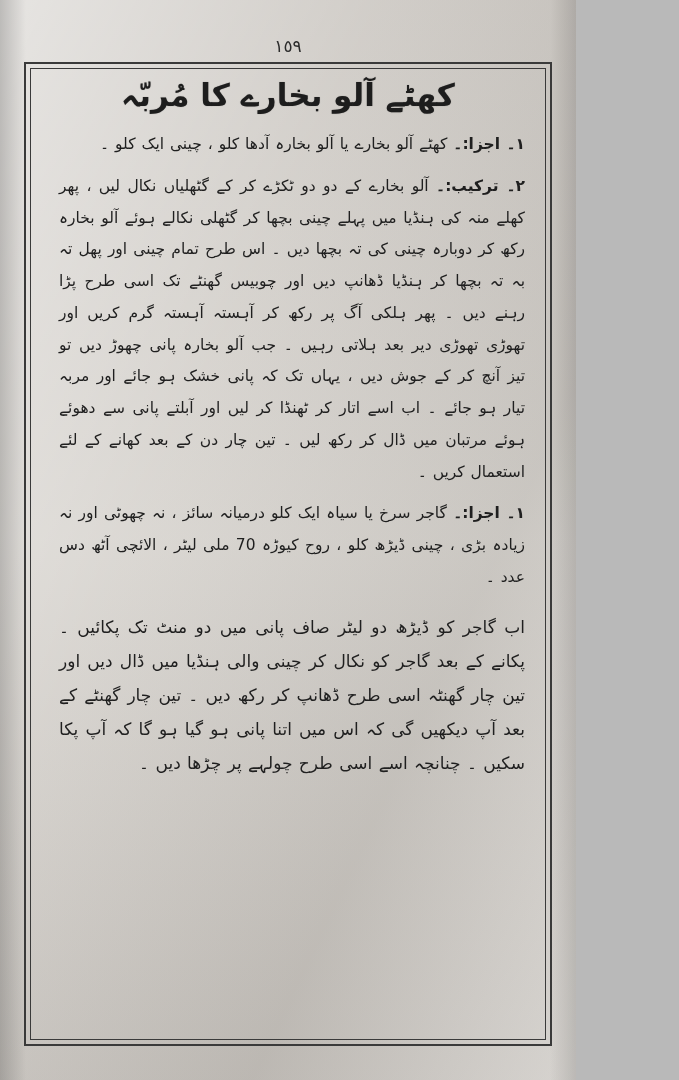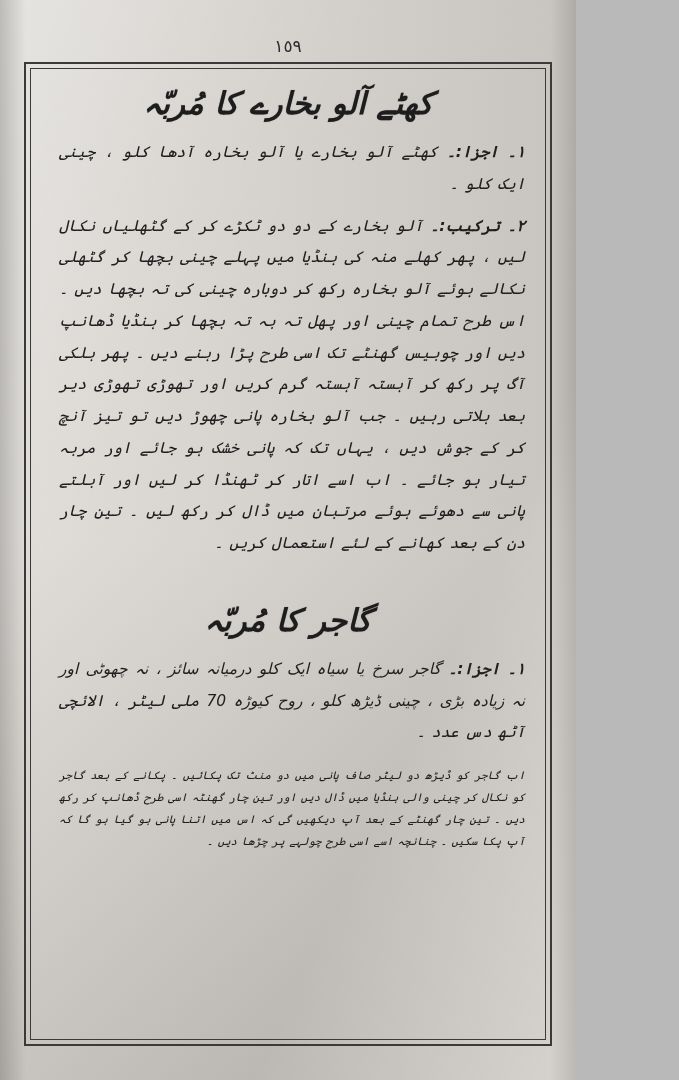--- a/index.html
+++ b/index.html
@@ -43,23 +43,22 @@
     border: 2px solid #3a3a3a;
     padding: 4px;
     box-sizing: border-box;
   }
   .frame-inner {
     position: relative;
     width: 100%;
     height: 100%;
     border: 1px solid #3a3a3a;
     box-sizing: border-box;
-    padding: 10px 20px 10px 20px;
+    padding: 2px 20px 10px 20px;
     overflow: hidden;
-    font-style: italic;
   }
   .heading {
     font-family: "DejaVu Sans", sans-serif;
     font-size: 31px;
     font-weight: bold;
     color: #1d1d1d;
     text-align: center;
     direction: rtl;
     margin: 6px 0 16px 0;
     letter-spacing: 0px;
@@ -78,21 +77,21 @@
     text-align-last: right;
     margin: 0 0 10px 8px;
     word-spacing: 1px;
   }
   .para .lead {
     font-weight: bold;
   }
   .small-gap { height: 6px; }
   .section { margin-bottom: 4px; }
   .tail-note {
-    font-size: 11px;
+    font-size: 17px;
     line-height: 2.0;
   }
   .edge-shadow {
     position: absolute;
     top: 0; bottom: 0; left: 0;
     width: 26px;
     background: linear-gradient(90deg, rgba(0,0,0,0.18), rgba(0,0,0,0));
     pointer-events: none;
   }
   .edge-shadow-right {
@@ -117,21 +116,20 @@
           <span>کھٹے آلو بخارے یا آلو بخارہ آدھا کلو ، چینی ایک کلو ۔</span>
         </p>
 
         <p class="para">
           <span class="lead">٢۔ ترکیب:۔</span>
           <span>آلو بخارے کے دو دو ٹکڑے کر کے گٹھلیاں نکال لیں ، پھر کھلے منہ کی ہنڈیا میں پہلے چینی بچھا کر گٹھلی نکالے ہوئے آلو بخارہ رکھ کر دوبارہ چینی کی تہ بچھا دیں ۔ اس طرح تمام چینی اور پھل تہ بہ تہ بچھا کر ہنڈیا ڈھانپ دیں اور چوبیس گھنٹے تک اسی طرح پڑا رہنے دیں ۔ پھر ہلکی آگ پر رکھ کر آہستہ آہستہ گرم کریں اور تھوڑی تھوڑی دیر بعد ہلاتی رہیں ۔ جب آلو بخارہ پانی چھوڑ دیں تو تیز آنچ کر کے جوش دیں ، یہاں تک کہ پانی خشک ہو جائے اور مربہ تیار ہو جائے ۔ اب اسے اتار کر ٹھنڈا کر لیں اور آبلتے پانی سے دھوئے ہوئے مرتبان میں ڈال کر رکھ لیں ۔ تین چار دن کے بعد کھانے کے لئے استعمال کریں ۔</span>
         </p>
       </div>
 
       <div class="section">
-        <div class="heading heading-2">گاجر کا مُربّہ</div>
 
         <p class="para">
           <span class="lead">١۔ اجزا:۔</span>
           <span>گاجر سرخ یا سیاہ ایک کلو درمیانہ سائز ، نہ چھوٹی اور نہ زیادہ بڑی ، چینی ڈیڑھ کلو ، روح کیوڑہ 70 ملی لیٹر ، الائچی آٹھ دس عدد ۔</span>
         </p>
 
 
         <div class="small-gap"></div>
 
         <p class="para tail-note">اب گاجر کو ڈیڑھ دو لیٹر صاف پانی میں دو منٹ تک پکائیں ۔ پکانے کے بعد گاجر کو نکال کر چینی والی ہنڈیا میں ڈال دیں اور تین چار گھنٹہ اسی طرح ڈھانپ کر رکھ دیں ۔ تین چار گھنٹے کے بعد آپ دیکھیں گی کہ اس میں اتنا پانی ہو گیا ہو گا کہ آپ پکا سکیں ۔ چنانچہ اسے اسی طرح چولہے پر چڑھا دیں ۔</p>

